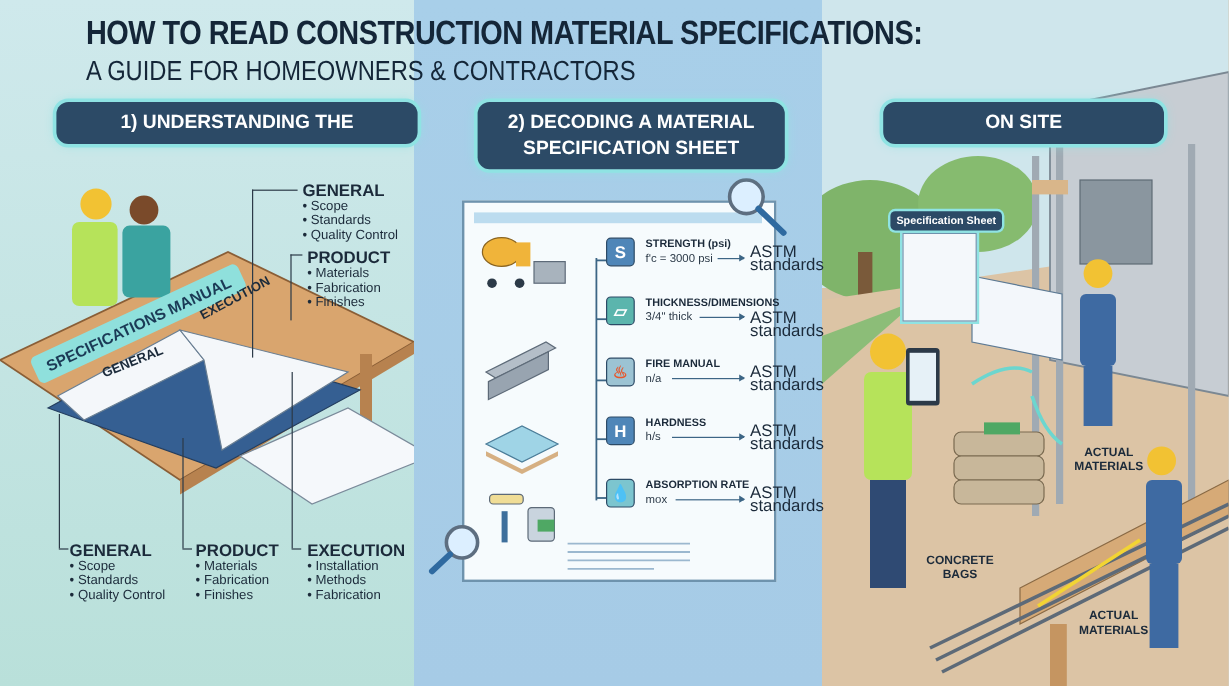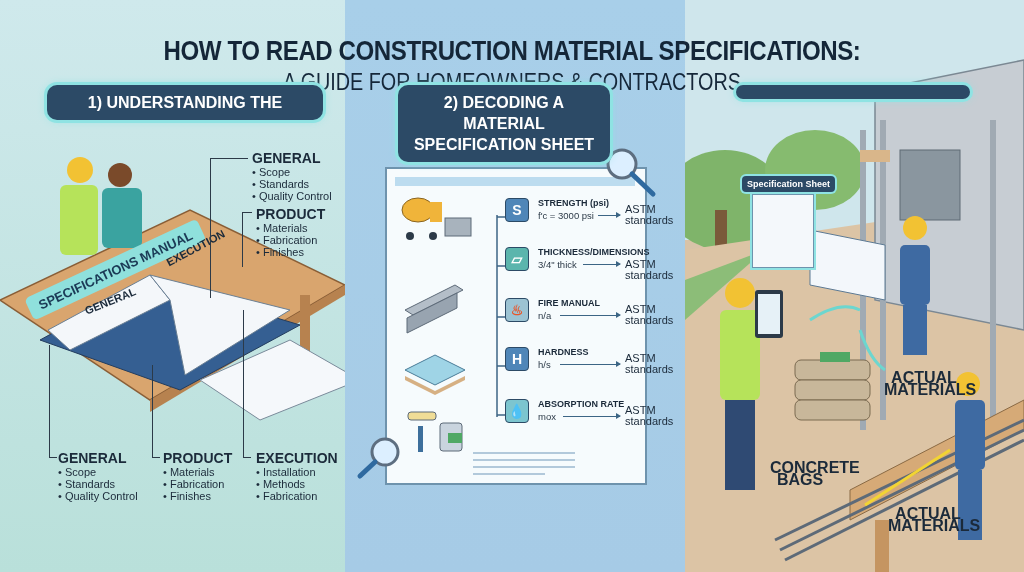--- a/index.html
+++ b/index.html
@@ -4,27 +4,27 @@
 <style>
   * { box-sizing: border-box; margin: 0; padding: 0; }
   html, body { width: 1024px; height: 572px; overflow: hidden; }
   body { font-family: "Liberation Sans", sans-serif; background: #c9e6ea; position: relative; color: #1b2a3a; }
 
   .col { position: absolute; top: 0; height: 572px; }
   .col-left { left: 0; width: 345px; background: linear-gradient(180deg, #cfe9ec 0%, #b9e0da 100%); }
   .col-mid { left: 345px; width: 340px; background: linear-gradient(180deg, #a8cfe9 0%, #a6cbe6 100%); }
   .col-right { left: 685px; width: 339px; background: #d8c3a8; overflow: hidden; }
 
-  .title-wrap { position: absolute; top: 0; left: 0; width: 1024px; height: 78px; text-align: center; z-index: 5; margin-top: 23px; }
+  .title-wrap { position: absolute; top: 0; left: 0; width: 1024px; height: 78px; z-index: 5; }
   .title-line1 { margin-top: 12px; font-size: 28px; font-weight: bold; color: #142638; letter-spacing: -0.5px; transform: scaleX(0.86); }
   .title-line2 { font-size: 23px; color: #142638; margin-top: 2px; transform: scaleX(0.86); }
 
   .section-header { position: absolute; background: #2c4a66; color: #fff; border-radius: 10px; text-align: center; font-weight: bold; font-size: 16px; line-height: 21px; padding: 7px 10px; box-shadow: 0 0 0 3px #8fe3e3, 0 0 10px #8fe3e3; z-index: 6; }
-  .sh1 { left: 47px; top: 85px; width: 276px; }
-  .sh2 { left: 398px; top: 85px; width: 212px; }
+  .sh1 { left: 47px; top: 85px; width: 301px; }
+  .sh2 { left: 398px; top: 85px; width: 256px; }
   .sh3 { left: 736px; top: 85px; width: 234px; }
 
   
   .callout { position: absolute; font-size: 11px; color: #1b2a3a; line-height: 12px; z-index: 4; }
   .callout .head { font-size: 14px; font-weight: bold; line-height: 16px; }
   .callout .item::before { content: "• "; }
   .leader { position: absolute; border-left: 1.5px solid #2c3a48; z-index: 3; }
   .leader-h { position: absolute; border-top: 1.5px solid #2c3a48; z-index: 3; }
 
   .scene { position: absolute; }
@@ -33,23 +33,23 @@
   
   .sheet { position: absolute; left: 385px; top: 167px; width: 262px; height: 318px; background: #f6fbfd; border: 2px solid #6e93ad; z-index: 2; }
   .sheet-band { position: absolute; left: 8px; top: 8px; width: 240px; height: 9px; background: #bcdcef; }
   .mat-label { position: absolute; font-size: 11px; font-weight: bold; color: #1b2a3a; text-align: center; width: 60px; }
   .prop { position: absolute; left: 505px; width: 170px; z-index: 4; }
   .prop-icon { position: absolute; left: 0; top: 0; width: 24px; height: 24px; border-radius: 4px; border: 1.5px solid #2c4a66; display: flex; align-items: center; justify-content: center; font-weight: bold; color: #fff; font-size: 14px; }
   .prop-name { position: absolute; left: 33px; top: 0; font-size: 9px; font-weight: bold; color: #1b2a3a; white-space: nowrap; }
   .prop-val { position: absolute; left: 33px; top: 12px; font-size: 9.5px; color: #2c3a48; white-space: nowrap; }
   .prop-arrow { position: absolute; top: 17px; height: 1px; background: #3c6585; }
   .prop-arrow::after { content: ""; position: absolute; right: -1px; top: -3px; border-left: 5px solid #3c6585; border-top: 3.5px solid transparent; border-bottom: 3.5px solid transparent; }
-  .prop-std { position: absolute; left: 120px; top: 6px; font-size: 11px; color: #1b2a3a; line-height: 11px; width: 55px; }
-
-  .site-label { position: absolute; font-size: 16px; font-weight: bold; color: #1b2a3a; text-align: center; line-height: 12px; z-index: 4; }
+  .prop-std { position: absolute; left: 120px; top: 6px; font-size: 14px; color: #1b2a3a; line-height: 11px; width: 55px; }
+
+  .site-label { position: absolute; font-size: 10px; font-weight: bold; color: #1b2a3a; text-align: center; line-height: 12px; z-index: 4; }
   .spec-tag { position: absolute; left: 742px; top: 176px; background: #2c4a66; color: #fff; font-size: 9px; font-weight: bold; padding: 3px 5px; border-radius: 4px; box-shadow: 0 0 0 2px #8fe3e3; z-index: 6; }
 </style>
 </head>
 <body>
 
 <div class="col col-left"></div>
 <div class="col col-mid"></div>
 <div class="col col-right">
   <svg width="339" height="572">
 
@@ -108,20 +108,21 @@
 </div>
 
 <div class="section-header sh1">
   <div>1) UNDERSTANDING THE</div>
 </div>
 <div class="section-header sh2">
   <div>2) DECODING A MATERIAL</div>
   <div>SPECIFICATION SHEET</div>
 </div>
 <div class="section-header sh3">
+  <div>ON SITE</div>
 </div>
 
 <div class="scene" style="left:0;top:150px;">
   <svg width="345" height="280">
 
     <polygon points="0,150 190,60 345,135 150,250" fill="#d9a56e" stroke="#8a5e36" stroke-width="1.5"></polygon>
     <polygon points="150,250 345,135 345,145 150,262" fill="#b7824f"></polygon>
     <rect x="300" y="145" width="10" height="60" fill="#b7824f"></rect>
 
     <circle cx="80" cy="20" r="13" fill="#f2c233"></circle>

